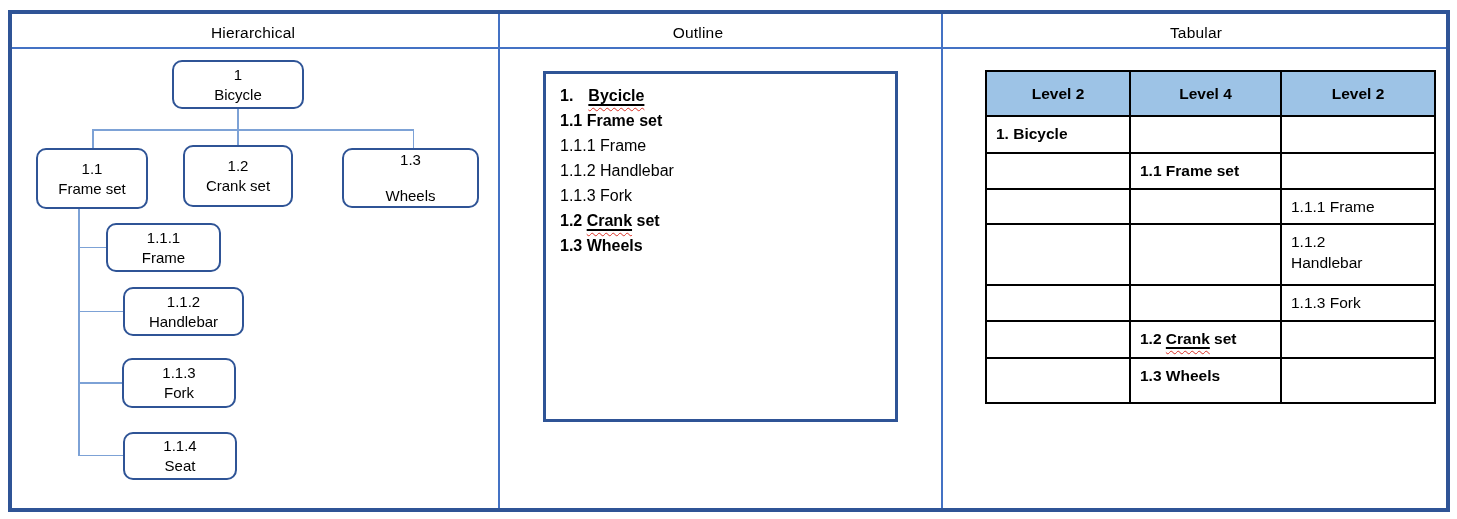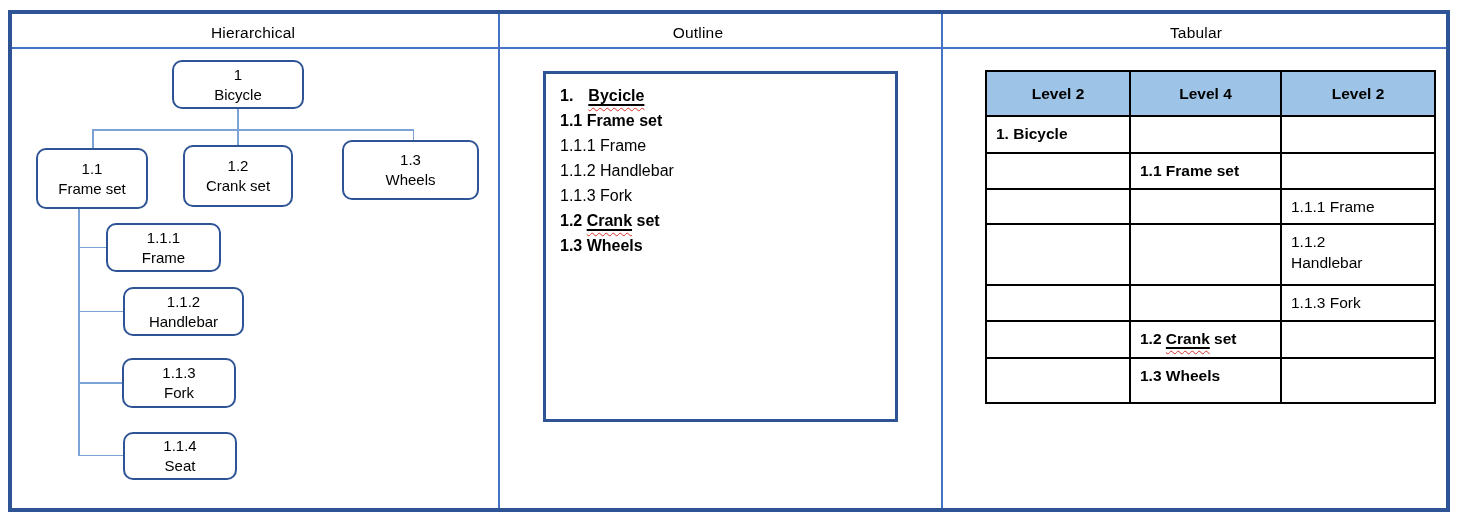--- a/index.html
+++ b/index.html
@@ -68,21 +68,21 @@
     <div>Bicycle</div>
   </div>
   <div class="node" style="left:36px;top:148px;width:112px;height:61px;">
     <div>1.1</div>
     <div>Frame set</div>
   </div>
   <div class="node" style="left:183px;top:145px;width:110px;height:62px;">
     <div>1.2</div>
     <div>Crank set</div>
   </div>
-  <div class="node" style="left:342px;top:140px;width:137px;height:60px;">
+  <div class="node" style="left:342px;top:148px;width:137px;height:60px;justify-content:space-between;">
     <div>1.3</div>
     <div>Wheels</div>
   </div>
   <div class="node" style="left:106px;top:223px;width:115px;height:49px;">
     <div>1.1.1</div>
     <div>Frame</div>
   </div>
   <div class="node" style="left:123px;top:287px;width:121px;height:49px;">
     <div>1.1.2</div>
     <div>Handlebar</div>

